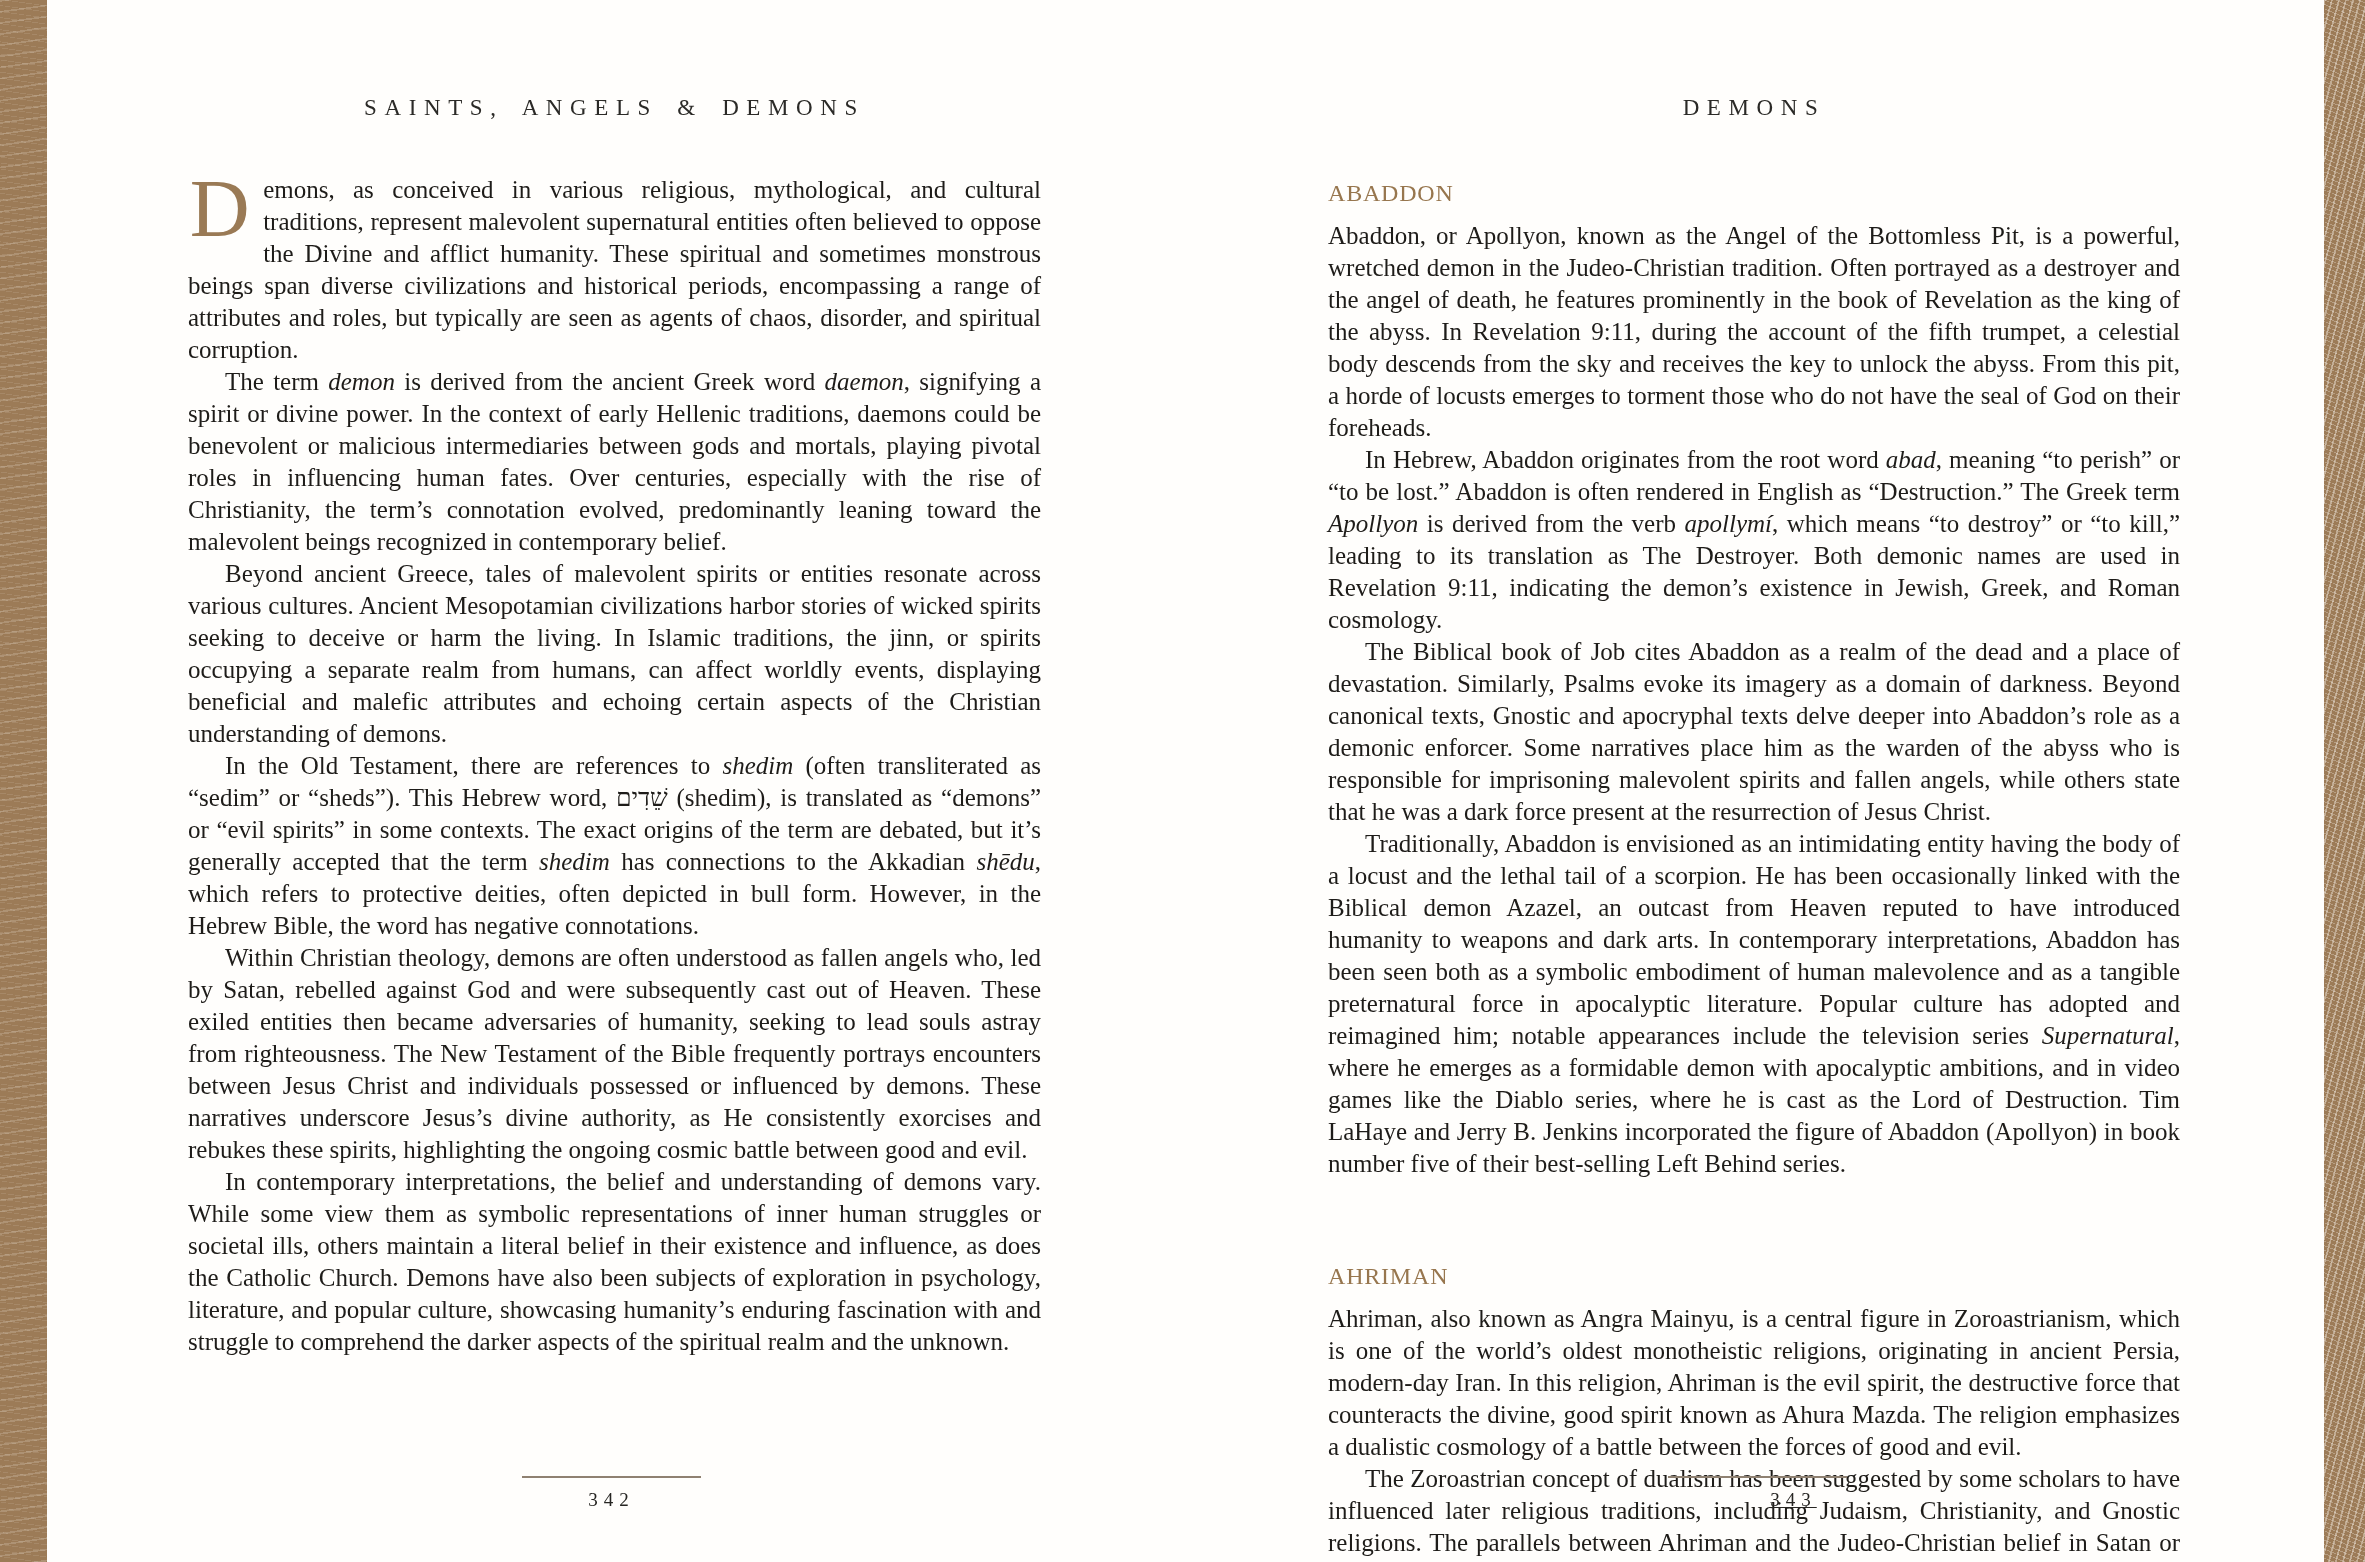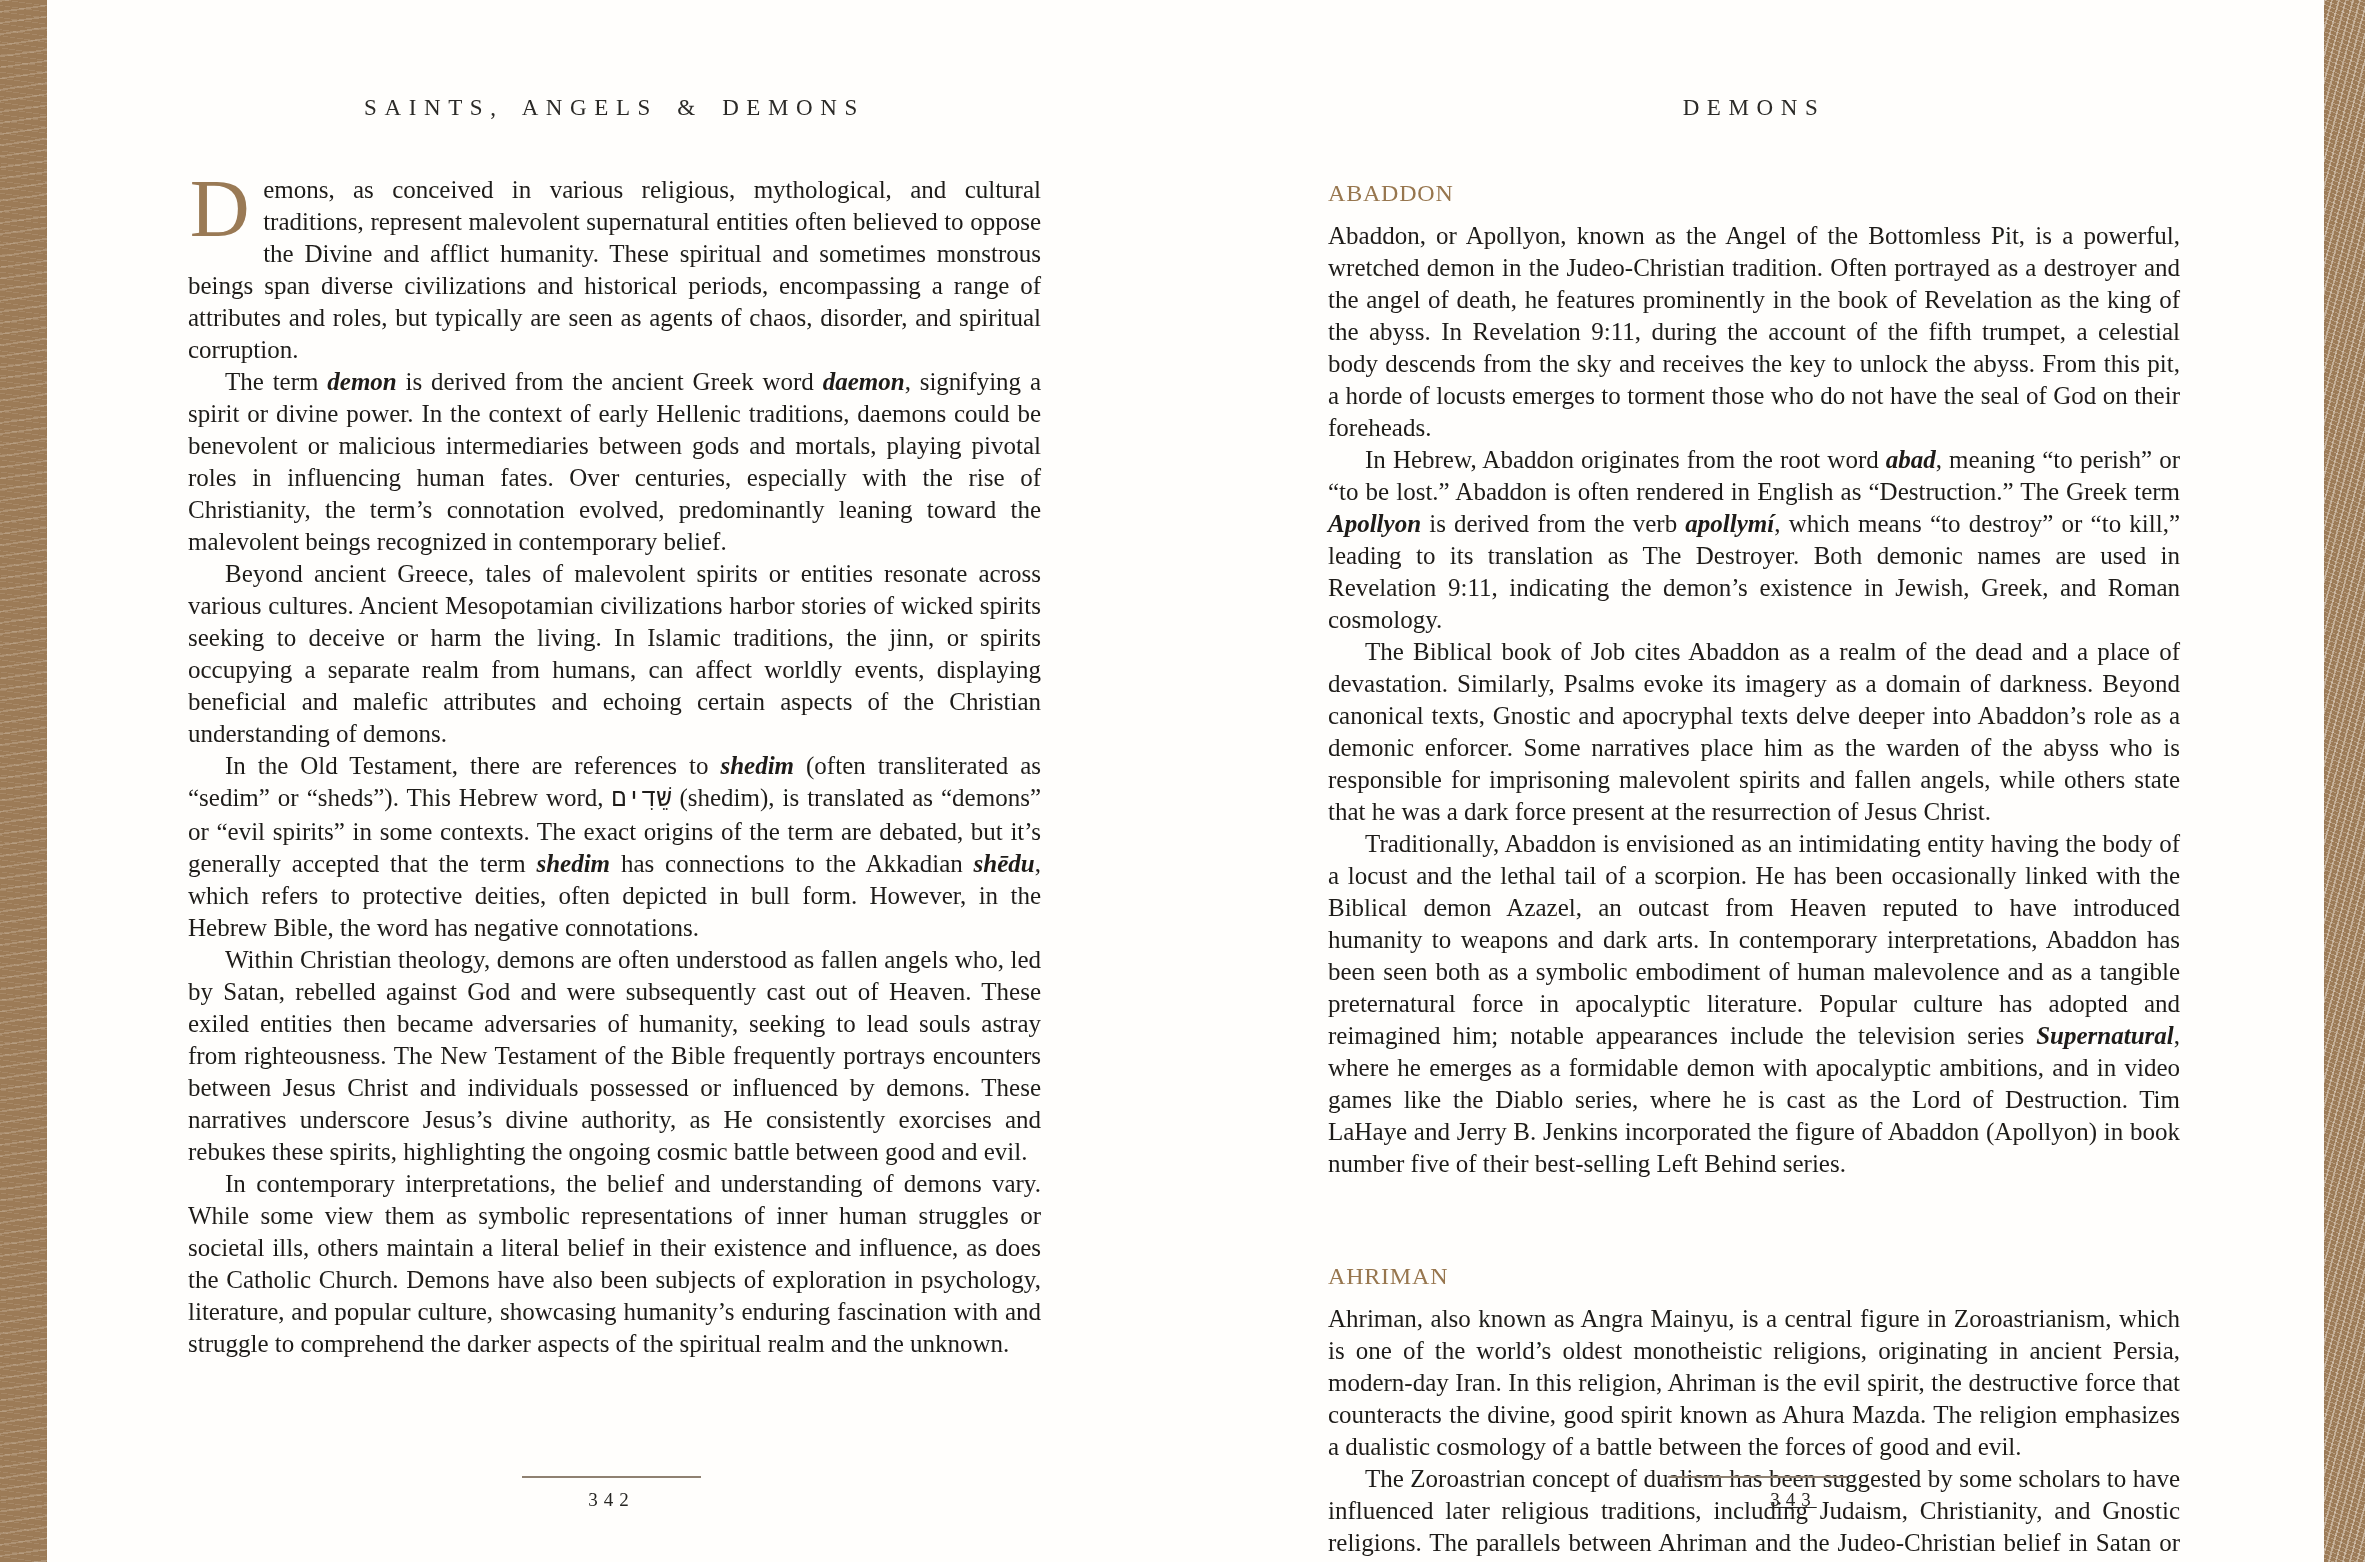--- a/index.html
+++ b/index.html
@@ -26,22 +26,22 @@
             color:#2b2a27;text-align:center;}
   #run-head-left{left:188px;width:853px;}
   #run-head-right{left:1328px;width:852px;}
 
   
   .col{position:absolute;font-size:25px;line-height:32px;color:#1e1c19;text-align:justify;}
   #col-left{left:188px;top:174px;width:853px;}
   #col-right{left:1328px;top:174px;width:852px;}
   .col p{margin:0;}
   .col p.ind{text-indent:37px;}
-  .it{font-style:italic;font-weight:bold;}
-  .heb{font-family:Liberation Mono, monospace;}
+  .it{font-style:italic;}
+  .heb{font-family:Liberation Serif, serif;}
   .dropcap{float:left;font-size:83px;line-height:64px;height:64px;padding:1.7px 13.5px 0 1.7px;
            color:#9A7A55;}
   h2.sec-head{margin:0 0 6.8px 0;font-weight:normal;font-size:24px;line-height:39px;
               letter-spacing:0.8px;color:#97764E;text-align:left;text-indent:0;}
   h2.sec-head + p{text-indent:0;}
   h2.sec-head:not(:first-child){margin-top:77px;}
 
   
   .rule{position:absolute;top:1476px;width:179px;height:1.7px;background:#8f8171;}
   #rule-left{left:522px;}

